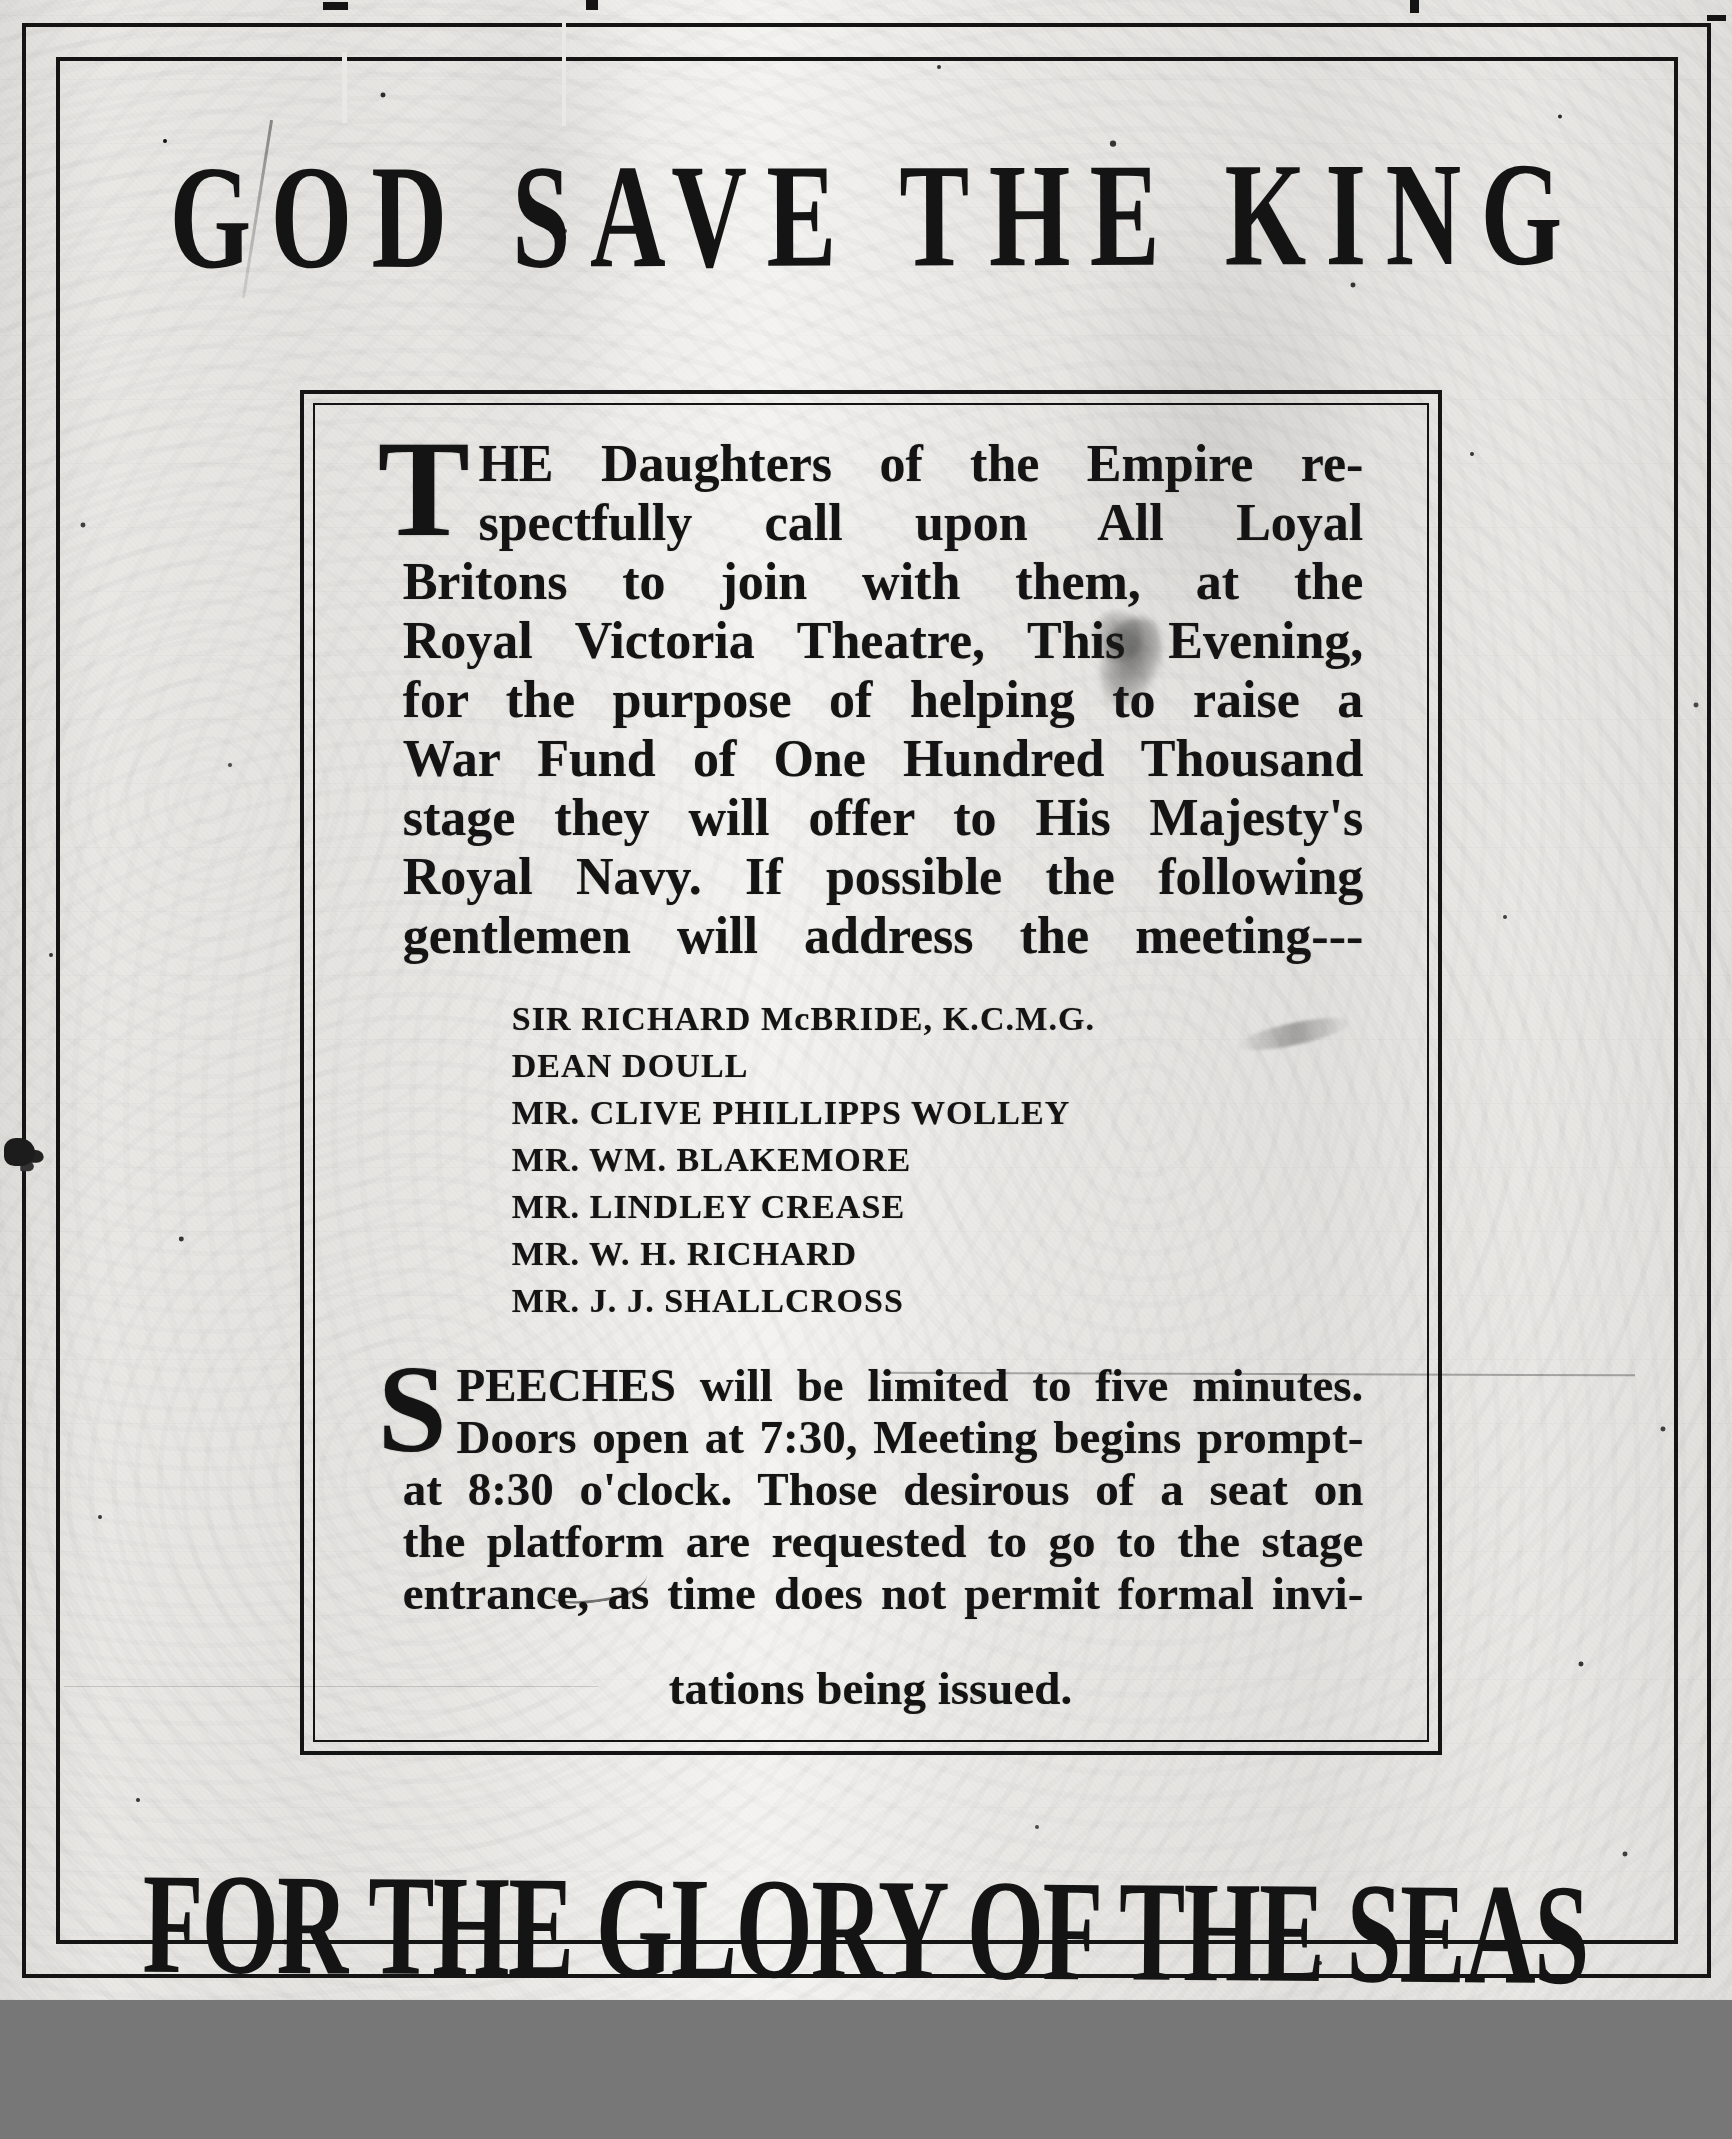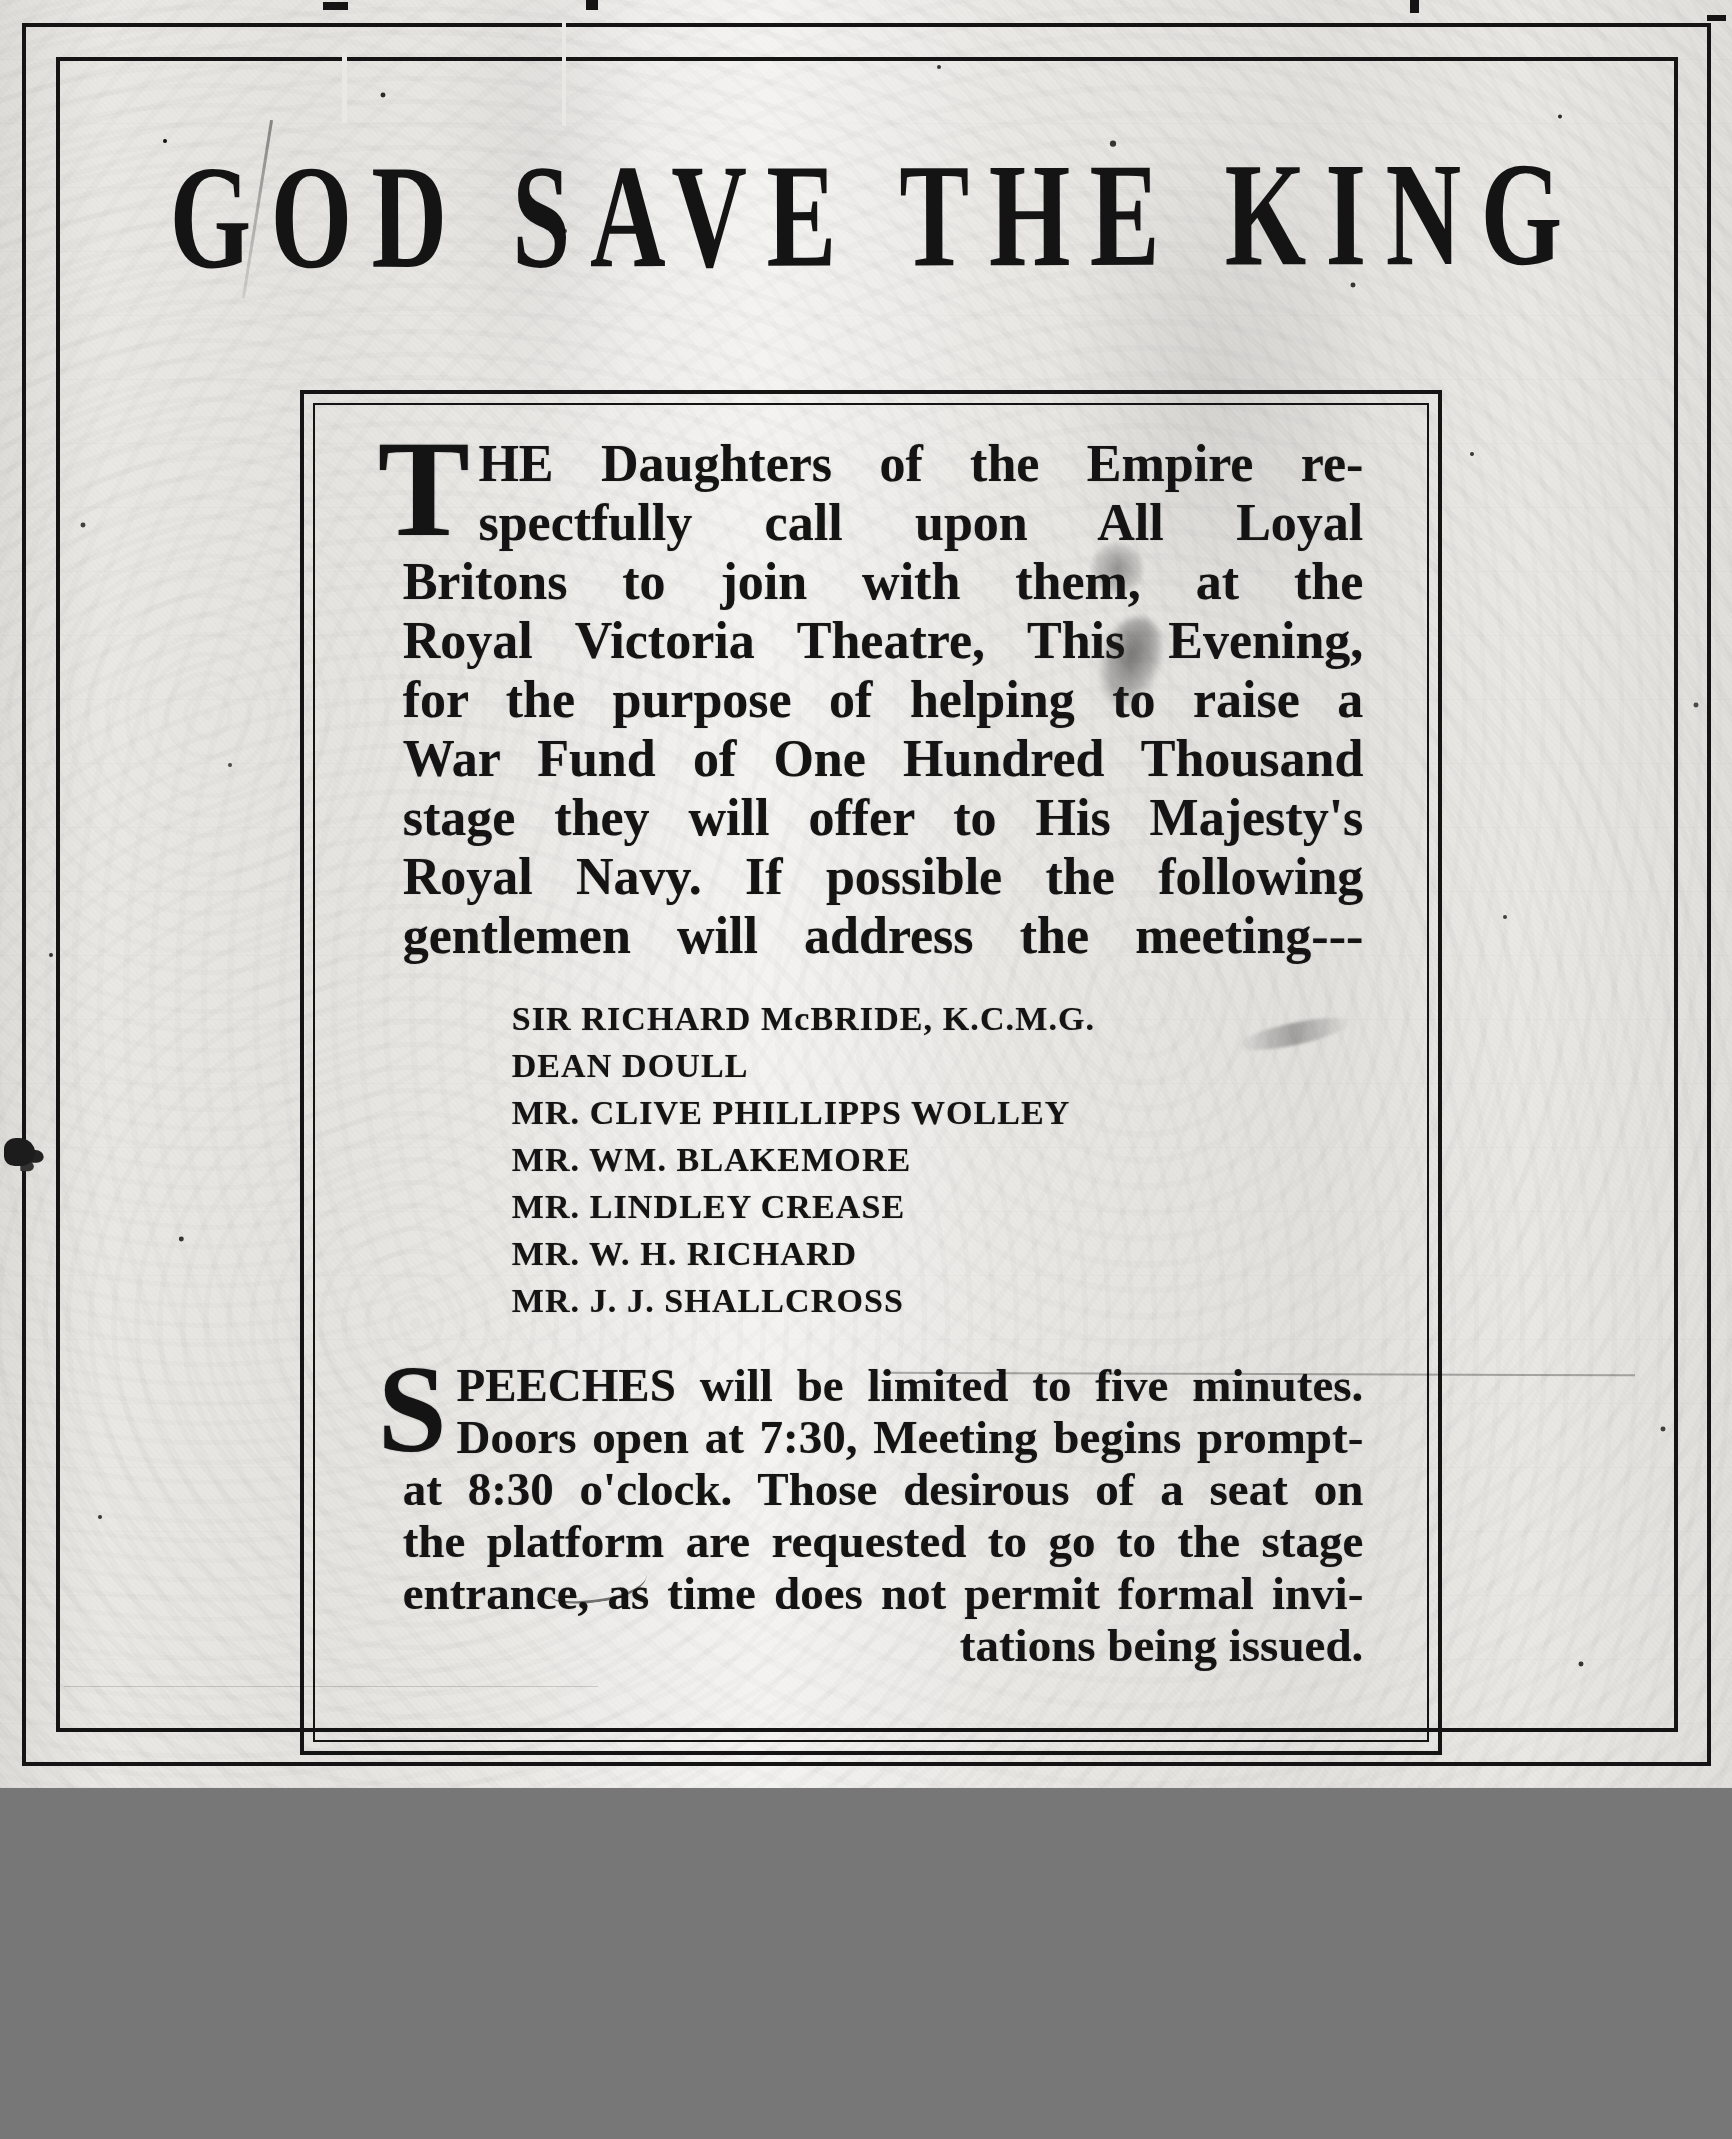--- a/index.html
+++ b/index.html
@@ -2,21 +2,21 @@
 <html style="--ink: #141414; --paper: #e9e8e5;font-size:8.7px"><head>
 <meta charset="utf-8">
 <style>
   :root{
     --ink:#141414;
     --paper:#e9e8e5;
   }
   html,body{margin:0;padding:0;background:#777;}
   #page{
     position:relative;
-    width:1732px;height:1788px;
+    width:1732px;height:2000px;
     margin:0 auto;
     overflow:hidden;
     font-family:"Liberation Serif","DejaVu Serif",serif;
     color:var(--ink);
     background-color:var(--paper);
     background-image:
       radial-gradient(circle 38px at 64.5% 31.8%, rgba(35,35,35,.42), rgba(60,60,60,.18) 55%, transparent 75%),
       radial-gradient(ellipse 229px 381px at 70% 22%, rgba(70,70,70,.10), transparent 70%),
       radial-gradient(ellipse 163px 490px at 31% 9%, rgba(80,80,80,.08), transparent 70%),
       repeating-radial-gradient(circle at 24% 74%, rgba(0,0,0,.020) 0 5.4px, transparent 5.4px 23px),
@@ -51,21 +51,21 @@
     border:4.9px solid var(--ink);
   }
   #notice-inner{
     position:absolute;left:8.7px;top:8.7px;right:8.7px;bottom:8.7px;
     border:2.7px solid var(--ink);
     padding:29px 64px 16.3px 63px;
     overflow:hidden;
   }
   .para{ text-shadow:0 0 1.1px rgba(10,10,10,.35); }
   .jline{ text-align:justify; text-align-last:justify;margin-left:25px; }
-  .plainline{ text-align:right; }
+  .plainline{ text-align:center;margin-top:43px; }
   #announcement{ font-size:52px; line-height:59px; font-weight:bold; }
   #details{ margin-top:35px; font-size:47px; line-height:52px; font-weight:bold; }
   .dropcap{
     float:left; font-weight:bold; position:relative;
     text-shadow:0 0 1.6px rgba(10,10,10,.35);
   }
   #dropcap-T{ font-size:138px; line-height:97px; padding-right:8.7px; top:6.5px; }
   #dropcap-S{ font-size:124px; line-height:87px; padding-right:9.8px; top:6.5px; }
   #speakers{
     margin:30.5px 0 0 134px;

